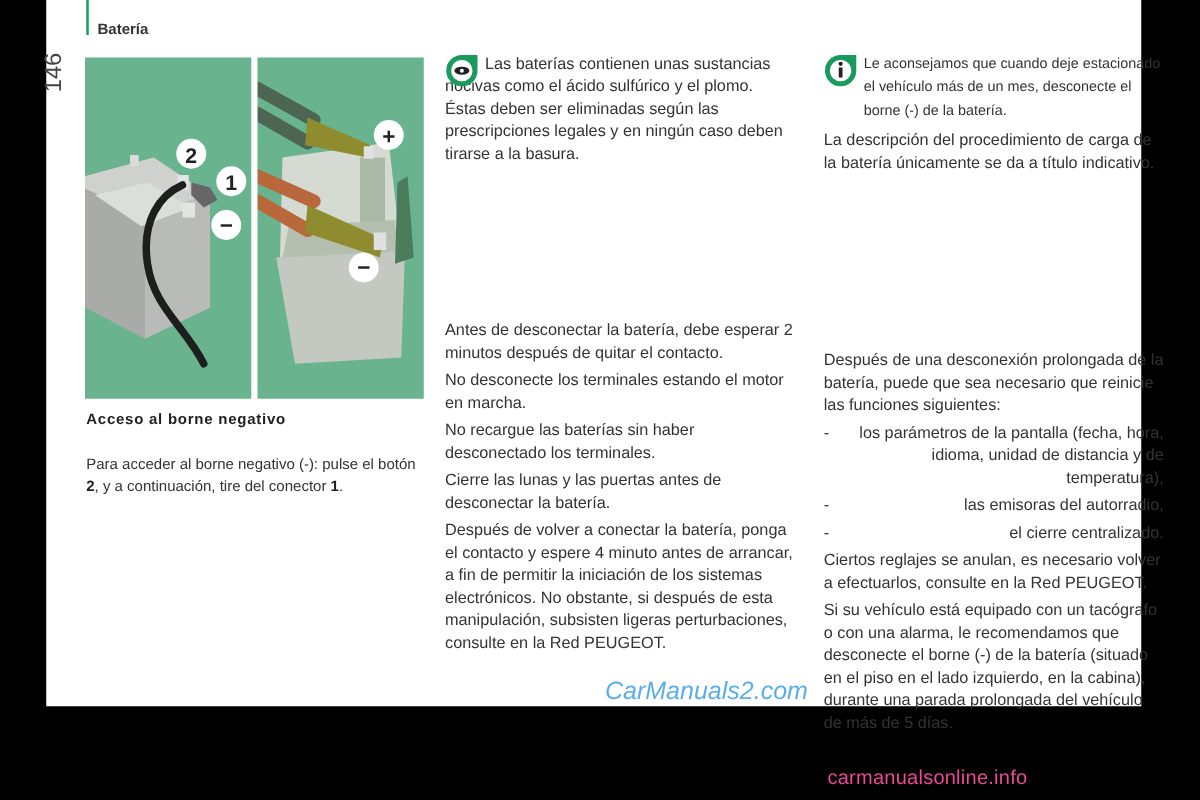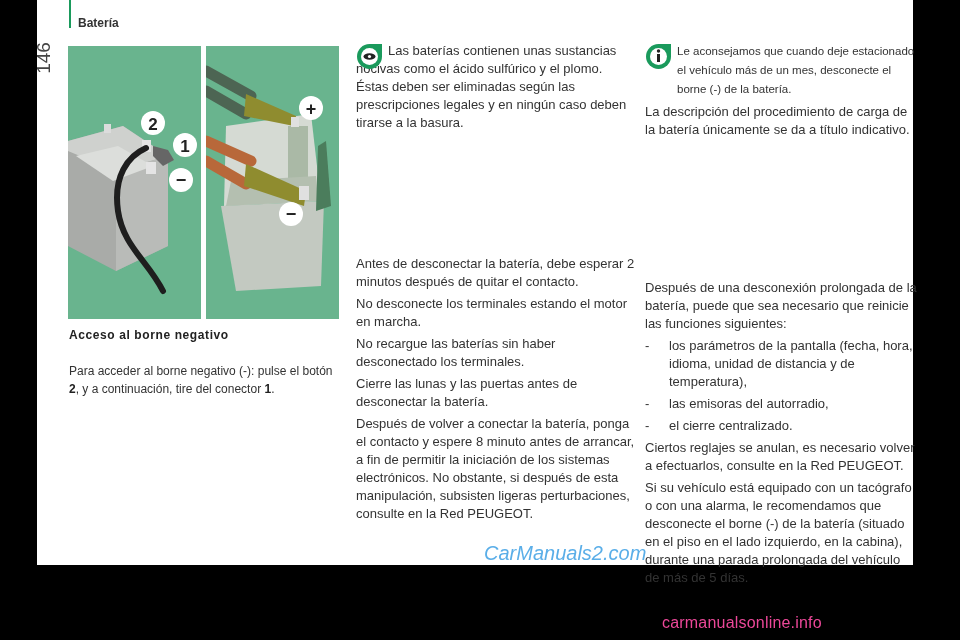--- a/index.html
+++ b/index.html
@@ -20,30 +20,30 @@
   .panel.right { left: 138px; }
   .panel svg { width: 100%; height: 100%; display: block; }
 
   .section-title { position: absolute; left: 69px; top: 328px; font-size: 12px; font-weight: bold; color: #222; letter-spacing: 0.6px; }
   .section-text { position: absolute; left: 69px; top: 362px; width: 270px; font-size: 12px; line-height: 18px; color: #333; }
   .section-text b { font-weight: bold; color: #222; }
 
   .col { position: absolute; font-size: 13px; line-height: 18px; color: #333; }
   .col p { margin-bottom: 4px; }
   .col2 { left: 356px; width: 280px; }
-  .col3 { left: 645px; width: 272px; }
+  .col3 { left: 659px; width: 272px; }
 
   .note { position: relative; }
   .note-icon { position: absolute; left: 0; top: 1px; width: 27px; height: 27px; }
   .note-text-indent { text-indent: 32px; }
   .note-small { font-size: 11.5px; line-height: 19px; padding-left: 32px; }
 
   .bullet { display: flex; }
   .bullet .dash { width: 24px; flex: none; }
-  .bullet .btxt { flex: 1; }
+  .bullet .btxt { flex: 1; text-align: right; }
 
   .watermark1 { position: absolute; left: 484px; top: 542px; font-size: 20px; color: #5aaee8; font-style: italic; }
   .watermark2 { position: absolute; left: 662px; top: 614px; font-size: 16px; color: #ec4899; font-weight: normal; letter-spacing: 0.2px; }
 </style>
 </head>
 <body>
 
 <div class="page"></div>
 
 <div class="header-bar"></div>
@@ -117,21 +117,21 @@
     </svg>
     <p class="note-text-indent">Las baterías contienen unas sustancias nocivas como el ácido sulfúrico y el plomo. Éstas deben ser eliminadas según las prescripciones legales y en ningún caso deben tirarse a la basura.</p>
   </div>
 </div>
 
 <div class="col col2" style="top:231px;margin-top:24px;">
   <p>Antes de desconectar la batería, debe esperar 2 minutos después de quitar el contacto.</p>
   <p>No desconecte los terminales estando el motor en marcha.</p>
   <p>No recargue las baterías sin haber desconectado los terminales.</p>
   <p>Cierre las lunas y las puertas antes de desconectar la batería.</p>
-  <p>Después de volver a conectar la batería, ponga el contacto y espere 8 minuto antes de arrancar, a fin de permitir la iniciación de los sistemas electrónicos. No obstante, si después de esta manipulación, subsisten ligeras perturbaciones, consulte en la Red PEUGEOT.</p>
+  <p>Después de volver a conectar la batería, ponga el contacto y espere 4 minuto antes de arrancar, a fin de permitir la iniciación de los sistemas electrónicos. No obstante, si después de esta manipulación, subsisten ligeras perturbaciones, consulte en la Red PEUGEOT.</p>
 </div>
 
 <div class="col col3" style="top:42px;">
   <div class="note">
     <svg class="note-icon" viewBox="0 0 27 27">
       <path d="M13.5,1 A12.5,12.5 0 1 0 26,13.5 L26,1 Z" fill="#1a9a5c"></path>
       <circle cx="13.5" cy="13.5" r="8.5" fill="#fff"></circle>
       <rect x="12" y="11" width="3" height="8" fill="#222"></rect>
       <circle cx="13.5" cy="8" r="1.7" fill="#222"></circle>
     </svg>

